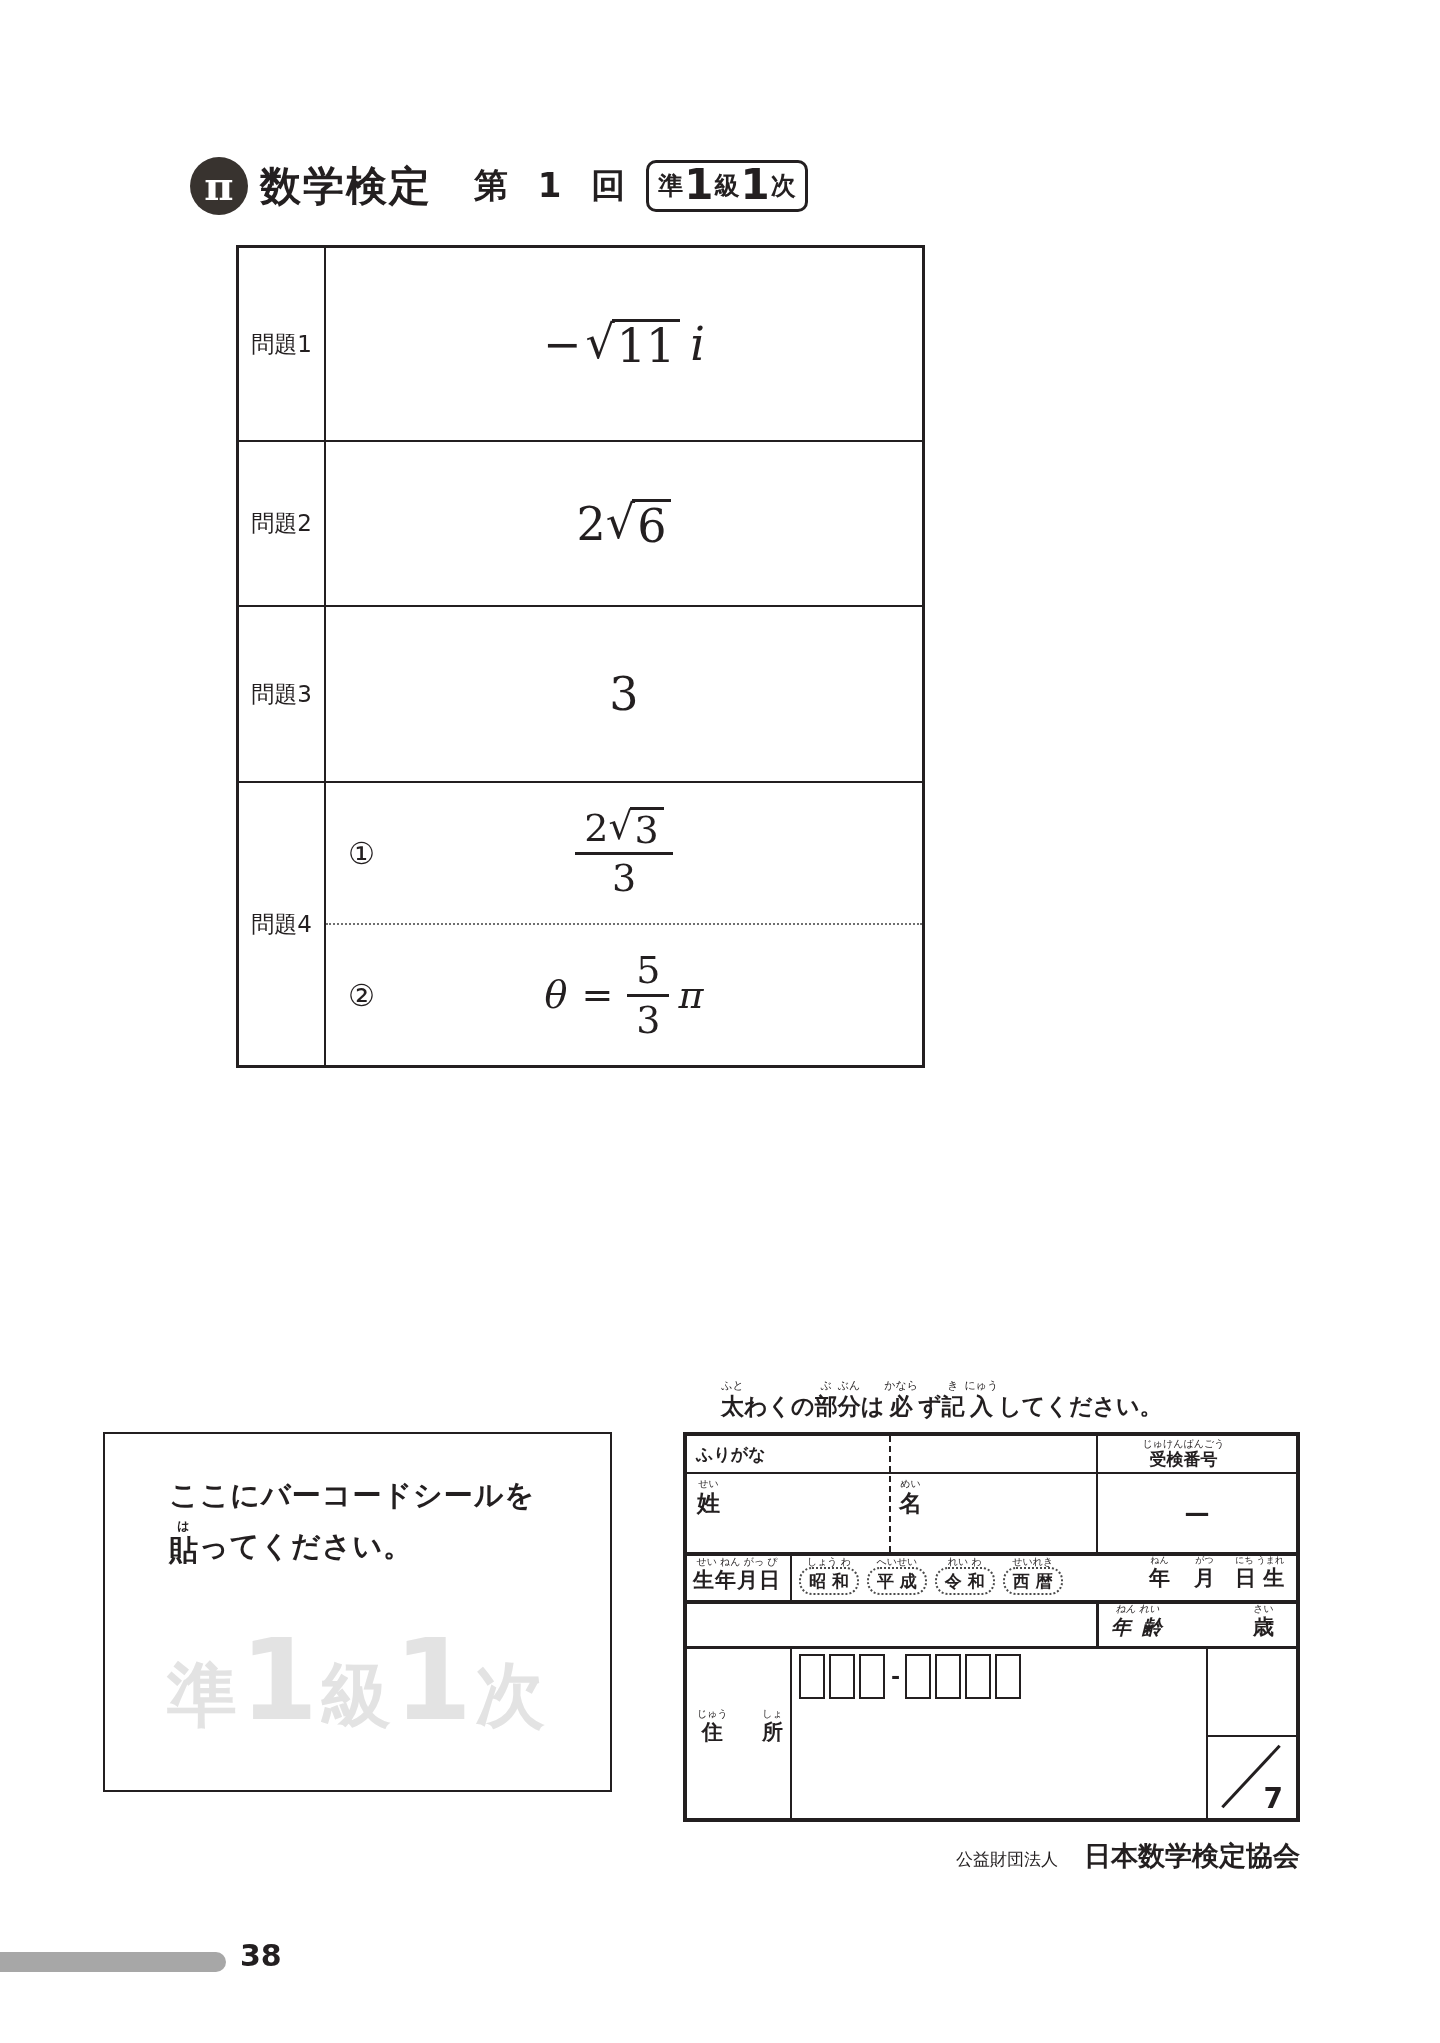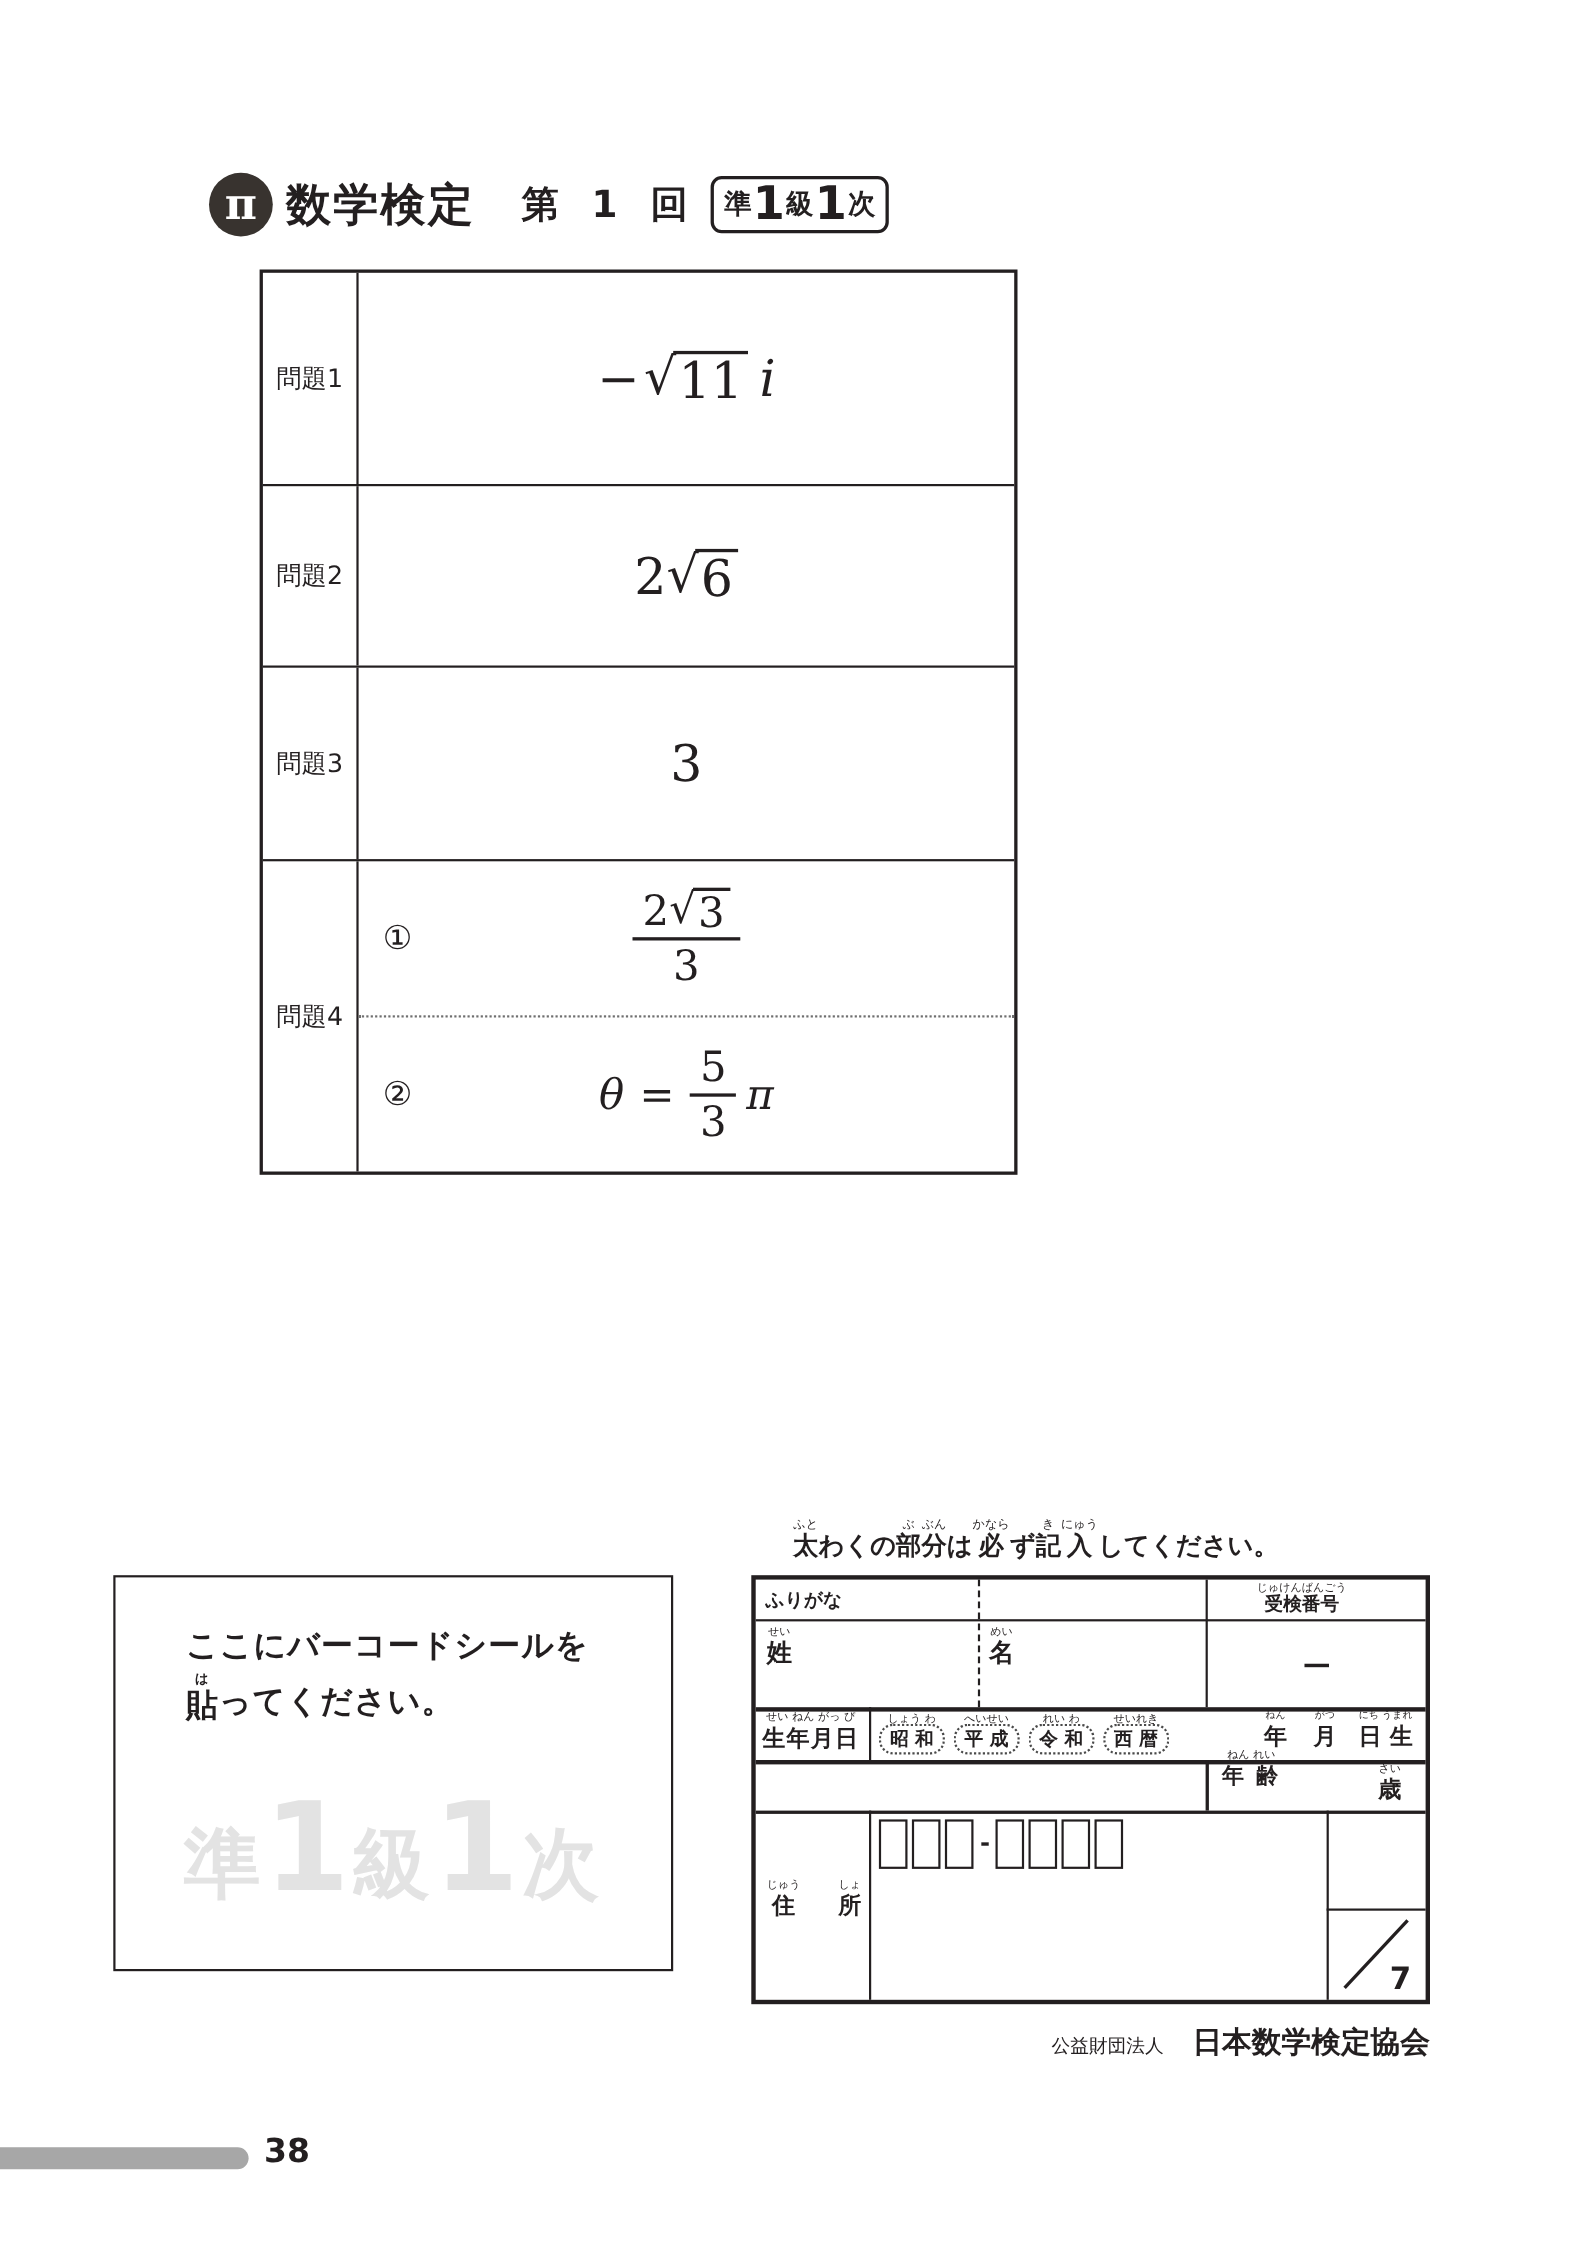--- a/index.html
+++ b/index.html
@@ -107,21 +107,21 @@
   .gap24 { margin-left:24px; } .gap20 { margin-left:20px; }
   .f-gender { position:absolute; left:6px; top:167px; display:flex; align-items:flex-end; }
   .f-gender .seg .rb { font-size:20px; }
   .g-paren { font-size:18px; margin:0 1px 1px 3px; }
   .g-note { font-size:12.5px; font-weight:600; margin-bottom:3px; }
   .cbx { display:inline-block; width:13px; height:16px; border:2px solid #231f20;
          background:#fff; margin:0 2px 3px 2px; }
   .cbx-big { width:16px; height:20px; margin:0 0 2px 4px; }
   .g-male { margin-left:8px; } .g-female { margin-left:14px; }
   .g-male .rb, .g-female .rb { font-size:22px; }
-  .f-age { position:absolute; left:424px; top:154px; }
+  .f-age { position:absolute; left:424px; top:167px;font-style:italic; }
   .f-age .rb { font-size:20px; letter-spacing:2px; }
   .f-sai { position:absolute; left:566px; top:167px; }
   .f-sai .rb { font-size:21px; }
   .f-addr { position:absolute; left:10px; top:272px; width:86px; display:flex; justify-content:space-between; }
   .f-addr .rb { font-size:21px; }
   .postal { position:absolute; left:112px; top:218px; display:flex; align-items:center; }
   .pbox { width:26px; height:45px; border:2px solid #231f20; margin-right:4px; background:#fff; }
   .phyphen { font-size:22px; font-weight:700; margin:0 5px 0 2px; }
   .score-cell { position:absolute; left:519px; top:299px; right:0; bottom:0; }
   .slash { position:absolute; left:3px; top:40px; width:84px; height:3px; background:#231f20;

